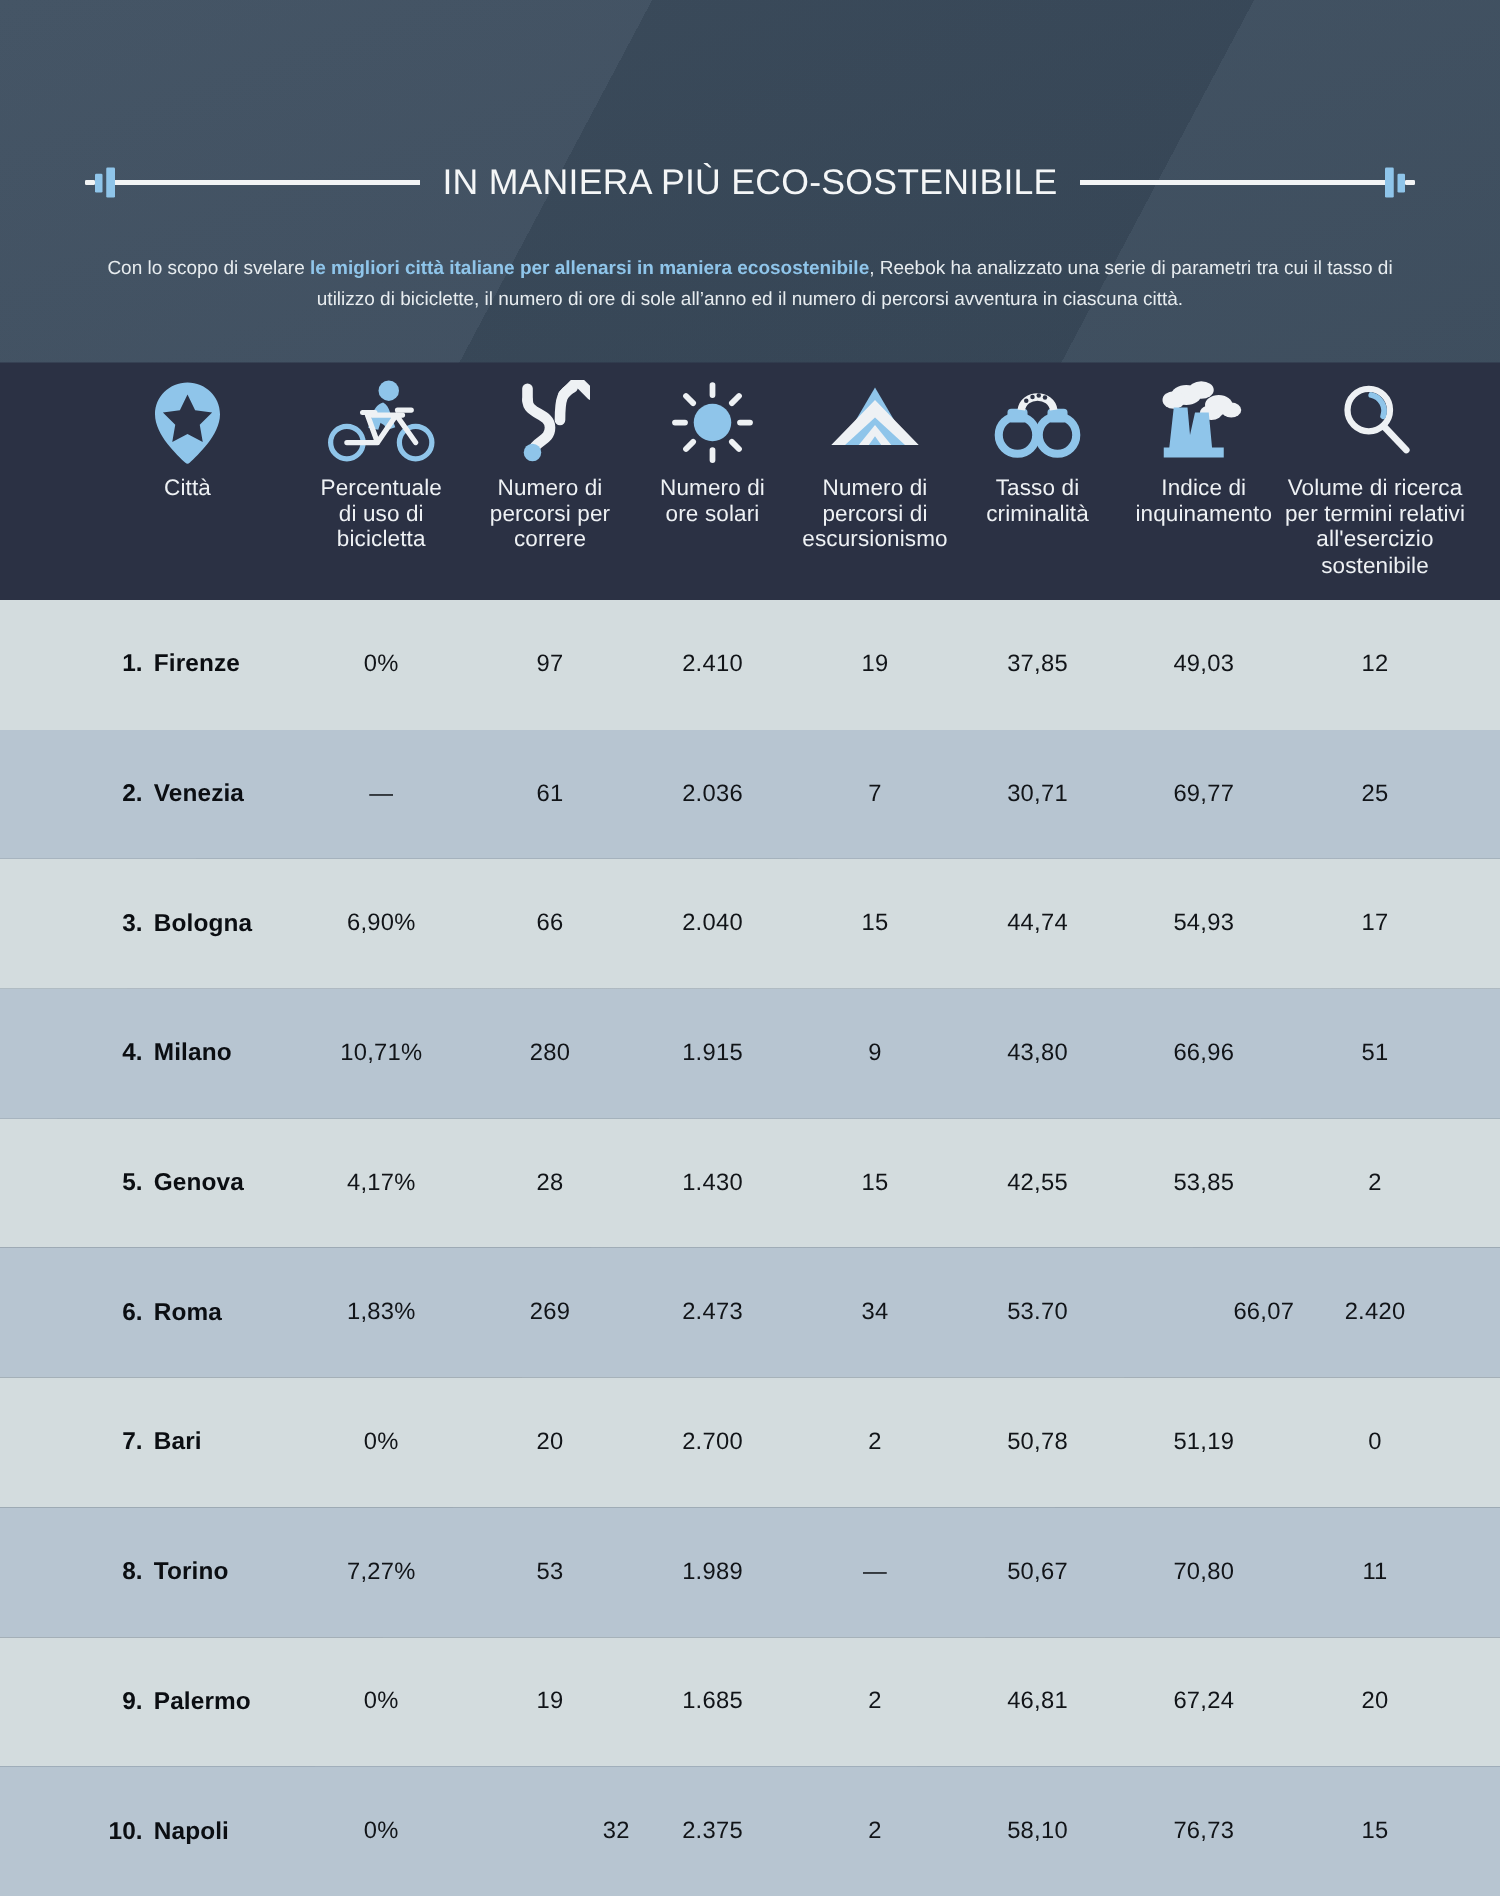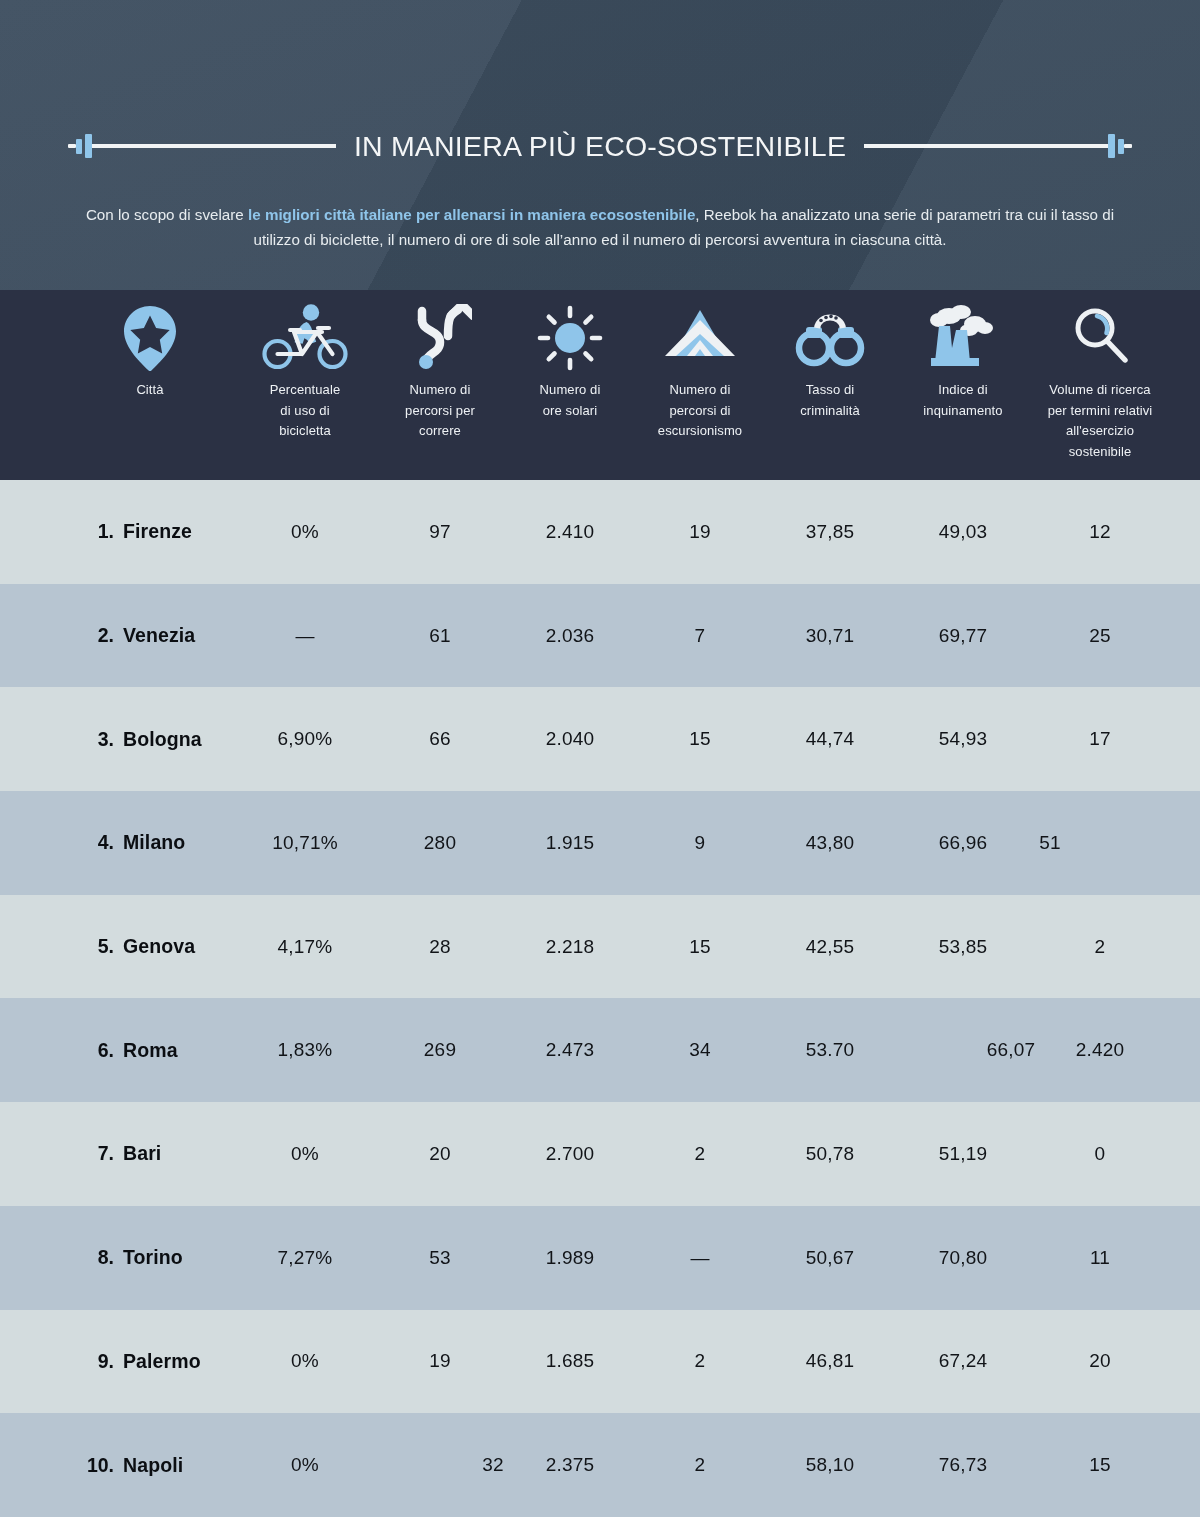--- a/index.html
+++ b/index.html
@@ -126,21 +126,21 @@
     text-align: center;
   }
   .hicon {
     height: 68px;
     display: flex;
     align-items: center;
     justify-content: center;
     margin-bottom: 8px;
   }
   .hlabel {
-    font-size: 13px;
+    font-size: 18px;
     line-height: 20.5px;
     color: #eef1f4;
     letter-spacing: 0.1px;
   }
 
   
   #tbody { position: relative; width: 1200px; }
 
   .trow {
     position: relative;
@@ -363,30 +363,30 @@
         <div class="city-cell">
           <span class="city-rank">4.</span>
           <span class="city-name">Milano</span>
         </div>
         <div class="cell" style="left: 305px;">10,71%</div>
         <div class="cell" style="left: 440px;">280</div>
         <div class="cell" style="left: 570px;">1.915</div>
         <div class="cell" style="left: 700px;">9</div>
         <div class="cell" style="left: 830px;">43,80</div>
         <div class="cell" style="left: 963px;">66,96</div>
-        <div class="cell" style="left: 1050px;">51</div>
+        <div class="cell" style="left: 1100px;">51</div>
       </div>
       <div class="trow odd">
         <div class="city-cell">
           <span class="city-rank">5.</span>
           <span class="city-name">Genova</span>
         </div>
         <div class="cell" style="left: 305px;">4,17%</div>
         <div class="cell" style="left: 440px;">28</div>
-        <div class="cell" style="left: 570px;">2.218</div>
+        <div class="cell" style="left: 570px;">1.430</div>
         <div class="cell" style="left: 700px;">15</div>
         <div class="cell" style="left: 830px;">42,55</div>
         <div class="cell" style="left: 963px;">53,85</div>
         <div class="cell" style="left: 1100px;">2</div>
       </div>
       <div class="trow even">
         <div class="city-cell">
           <span class="city-rank">6.</span>
           <span class="city-name">Roma</span>
         </div>

